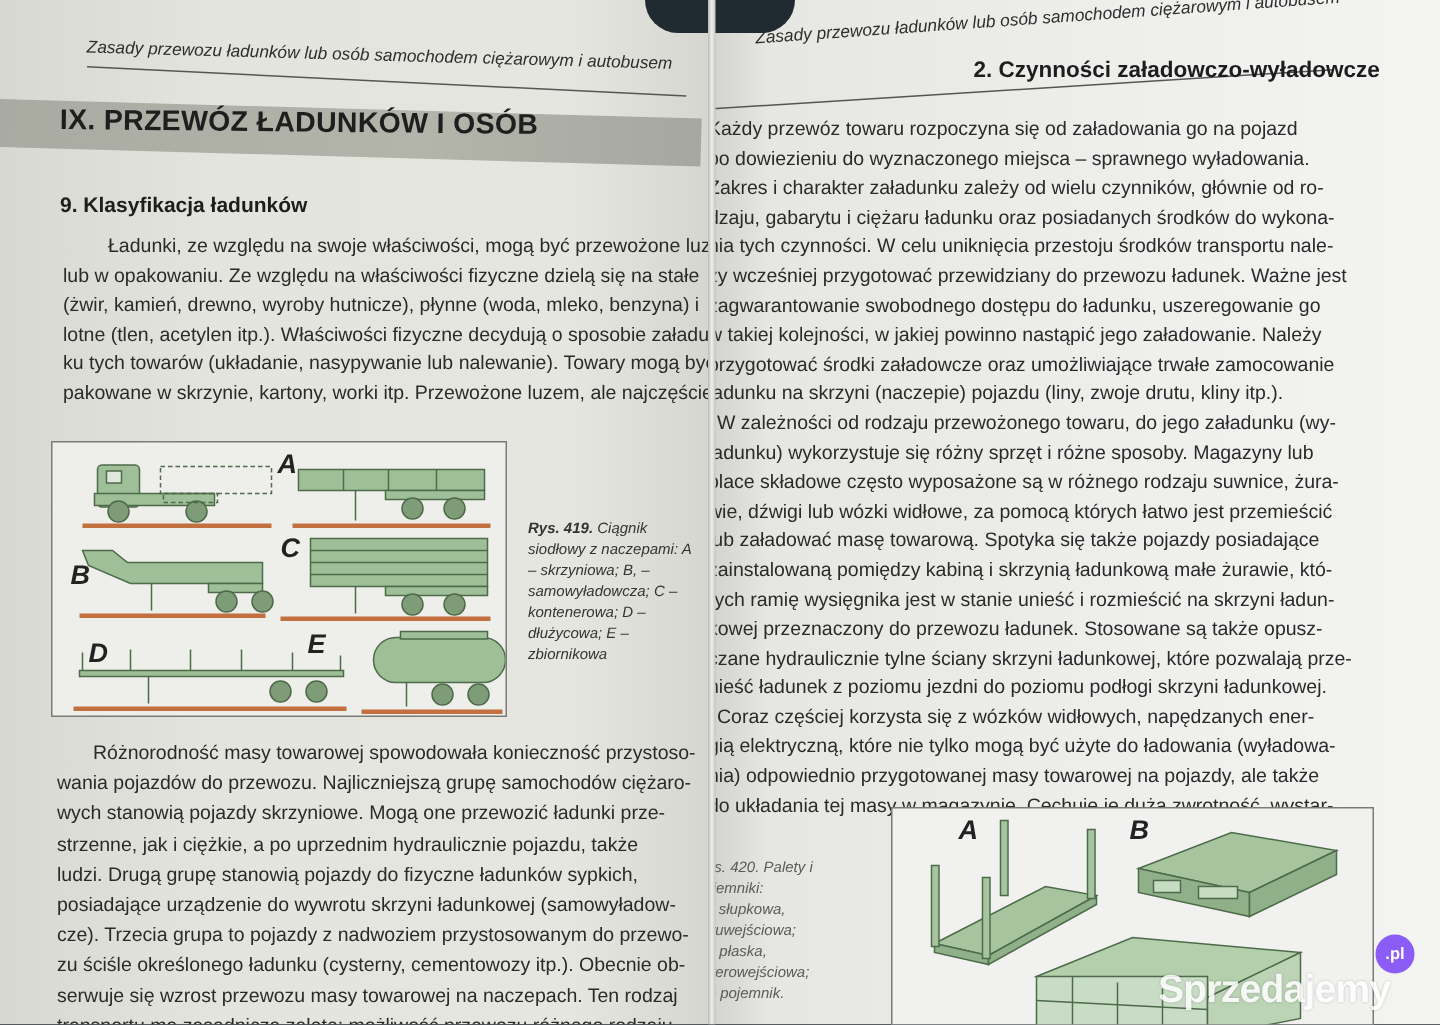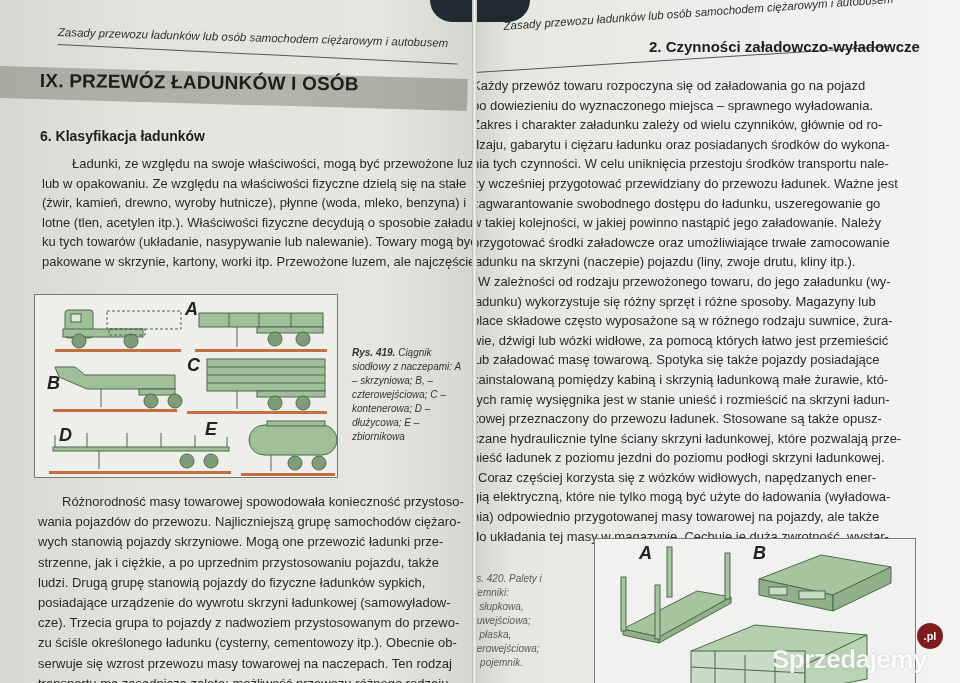--- a/index.html
+++ b/index.html
@@ -77,35 +77,35 @@
     .cap-420 { left: -10px; top: 572px; width: 120px; color: #5a5a5a; }
     .fig-label { position: absolute; font-weight: bold; font-style: italic; font-size: 18px; color: #222; }
     .watermark {
       position: absolute; left: 772px; top: 644px; font-size: 26px; font-weight: bold;
       color: #ffffff; opacity: 0.85; letter-spacing: -0.5px;
       text-shadow: 0 0 2px rgba(0,0,0,0.25);
       z-index: 5; white-space: nowrap;
     }
     .wm-badge {
       position: absolute; left: 917px; top: 623px; width: 26px; height: 26px; border-radius: 50%;
-      background: #7f1d1d; color: #fff; font-size: 11px; font-weight: bold;
+      background: #8b5cf6; color: #fff; font-size: 11px; font-weight: bold;
       display: flex; align-items: center; justify-content: center; z-index: 6;
     }
   </style>
 </head>
 <body>
 
 <div class="page page-left">
   <div class="rh-left running-head">Zasady przewozu ładunków lub osób samochodem ciężarowym i autobusem</div>
   <div class="rh-rule-left"></div>
 
   <div class="chapter-band"></div>
   <div class="chapter-title">IX. PRZEWÓZ ŁADUNKÓW I OSÓB</div>
 
-  <div class="section-title st-left">6. Klasyfikacja ładunków</div>
+  <div class="section-title st-left">9. Klasyfikacja ładunków</div>
 
   <div class="text-block tb-left-1">
     <p class="indent" style="padding-left:16px">Ładunki, ze względu na swoje właściwości, mogą być przewożone luzem</p>
     <p style="margin-left:-14px">lub w opakowaniu. Ze względu na właściwości fizyczne dzielą się na stałe</p>
     <p style="margin-left:-14px">(żwir, kamień, drewno, wyroby hutnicze), płynne (woda, mleko, benzyna) i</p>
     <p style="margin-left:-14px">lotne (tlen, acetylen itp.). Właściwości fizyczne decydują o sposobie załadun-</p>
     <p style="margin-left:-14px">ku tych towarów (układanie, nasypywanie lub nalewanie). Towary mogą być</p>
     <p style="margin-left:-14px">pakowane w skrzynie, kartony, worki itp. Przewożone luzem, ale najczęściej</p>
   </div>
 
@@ -173,28 +173,28 @@
     </svg>
     <span class="fig-label" style="left:150px;top:4px">A</span>
     <span class="fig-label" style="left:12px;top:78px">B</span>
     <span class="fig-label" style="left:152px;top:60px">C</span>
     <span class="fig-label" style="left:24px;top:130px">D</span>
     <span class="fig-label" style="left:170px;top:124px">E</span>
   </div>
 
   <div class="fig-caption cap-419">
     <b>Rys. 419.</b>
-    <span>Ciągnik siodłowy z naczepami: A – skrzyniowa; B, – czterowejściowa; C – kontenerowa; D – dłużycowa; E – zbiornikowa</span>
+    <span>Ciągnik siodłowy z naczepami: A – skrzyniowa; B, – samowyładowcza; C – kontenerowa; D – dłużycowa; E – zbiornikowa</span>
   </div>
 
   <div class="text-block tb-left-2">
     <p style="padding-left:24px">Różnorodność masy towarowej spowodowała konieczność przystoso-</p>
     <p>wania pojazdów do przewozu. Najliczniejszą grupę samochodów ciężaro-</p>
     <p>wych stanowią pojazdy skrzyniowe. Mogą one przewozić ładunki prze-</p>
-    <p>strzenne, jak i ciężkie, a po uprzednim przystosowaniu pojazdu, także</p>
+    <p>strzenne, jak i ciężkie, a po uprzednim hydraulicznie pojazdu, także</p>
     <p>ludzi. Drugą grupę stanowią pojazdy do fizyczne ładunków sypkich,</p>
     <p>posiadające urządzenie do wywrotu skrzyni ładunkowej (samowyładow-</p>
     <p>cze). Trzecia grupa to pojazdy z nadwoziem przystosowanym do przewo-</p>
     <p>zu ściśle określonego ładunku (cysterny, cementowozy itp.). Obecnie ob-</p>
     <p>serwuje się wzrost przewozu masy towarowej na naczepach. Ten rodzaj</p>
     <p>transportu ma zasadniczą zaletę: możliwość przewozu różnego rodzaju</p>
   </div>
 </div>
 
 <div class="page page-right">

